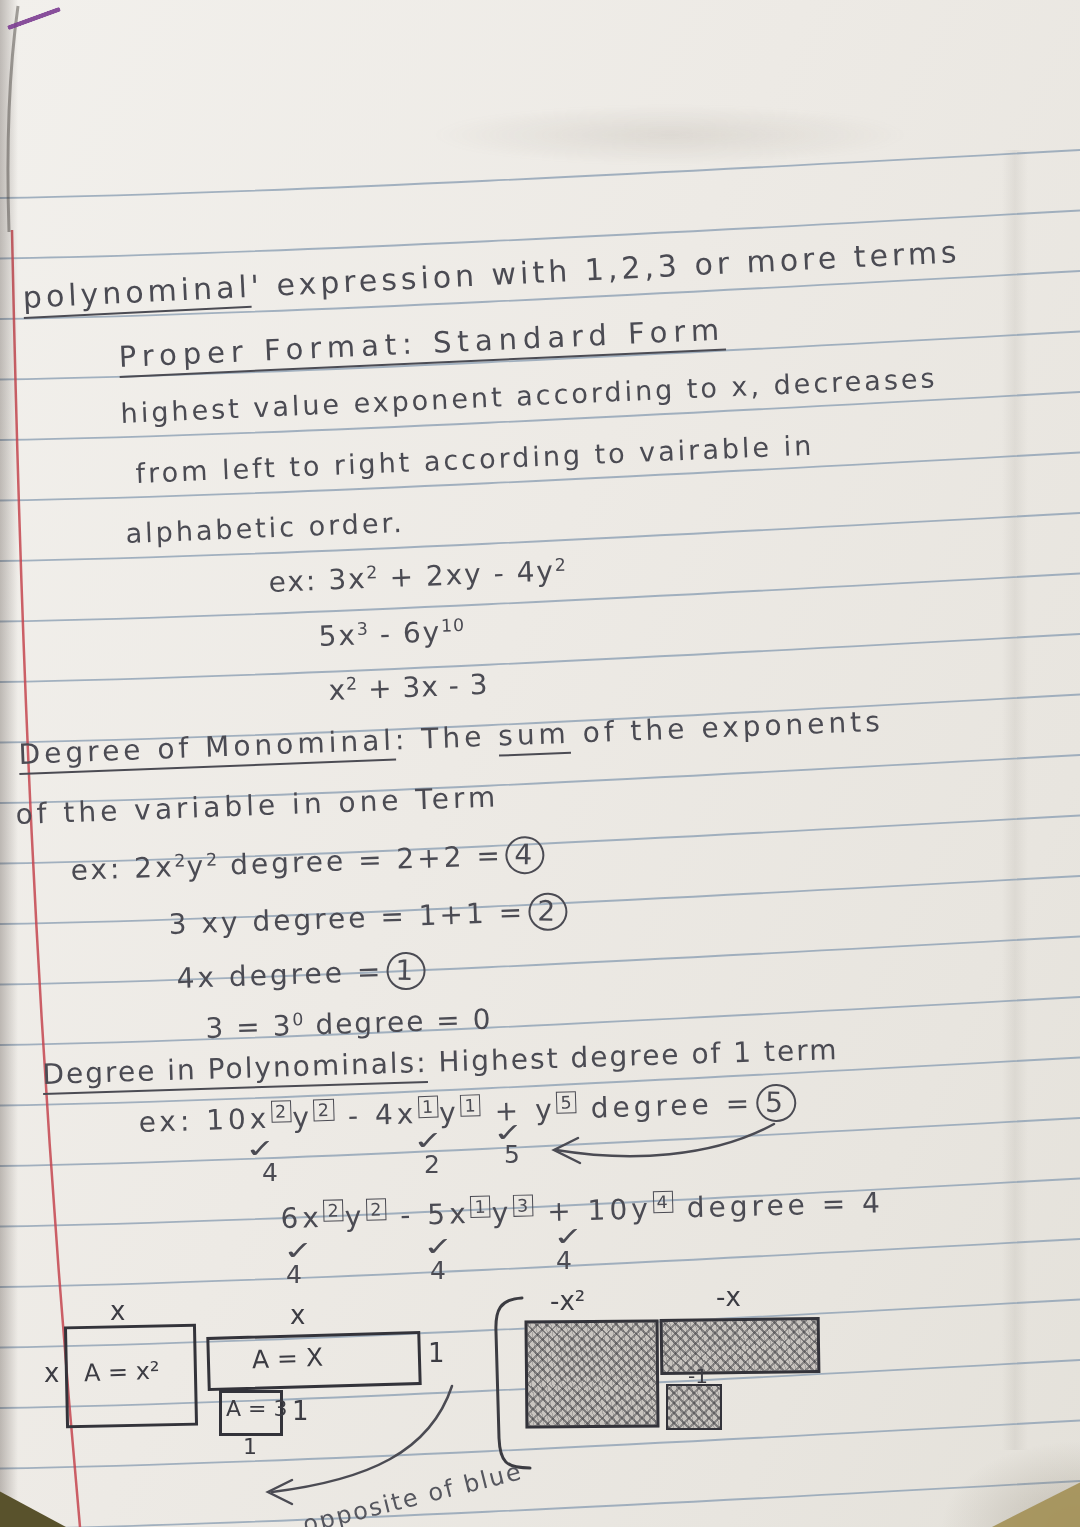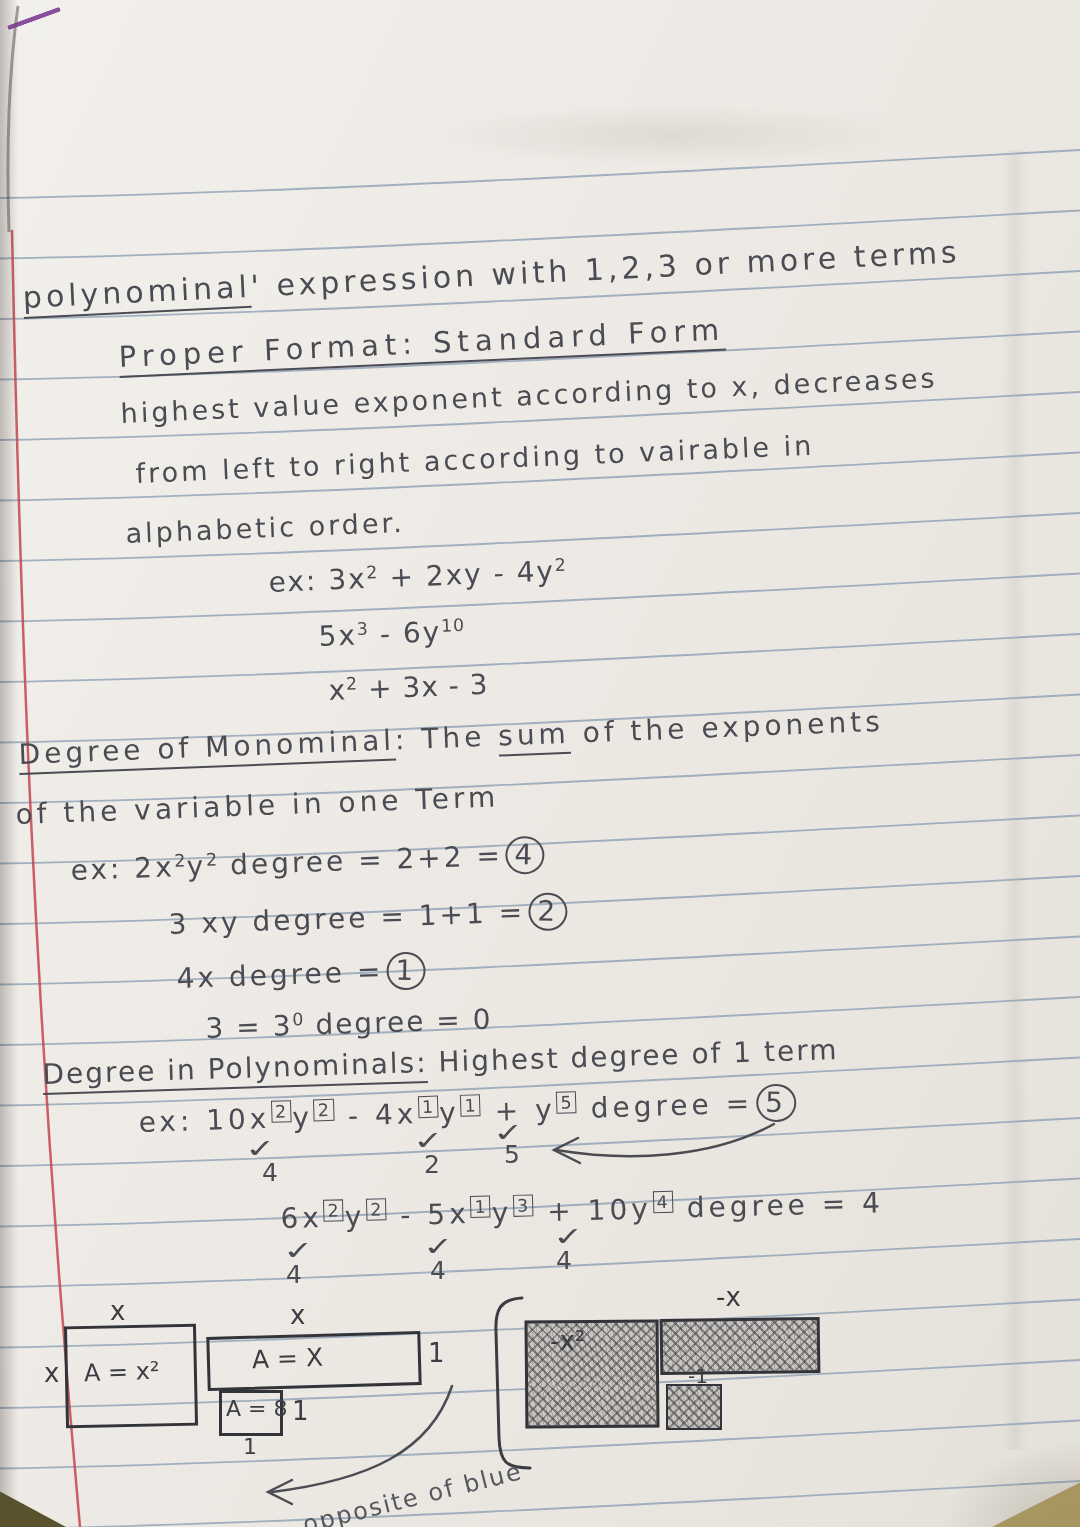--- a/index.html
+++ b/index.html
@@ -137,26 +137,26 @@
   <div class="dlabel" style="left:110px;top:1296px;">x</div>
   <div class="dlabel" style="left:44px;top:1358px;">x</div>
   <div class="dlabel" style="left:84px;top:1358px;font-size:24px;transform:rotate(-2deg);">A = x²</div>
 
   <div class="shape" style="left:207px;top:1334px;width:208px;height:48px;transform:rotate(-1.6deg);"></div>
   <div class="dlabel" style="left:290px;top:1300px;">x</div>
   <div class="dlabel" style="left:252px;top:1344px;font-size:25px;transform:rotate(-2deg);">A = X</div>
   <div class="dlabel" style="left:428px;top:1338px;">1</div>
 
   <div class="shape" style="left:219px;top:1390px;width:58px;height:40px;border-width:3px;"></div>
-  <div class="dlabel" style="left:226px;top:1396px;font-size:22px;">A = 8</div>
+  <div class="dlabel" style="left:226px;top:1396px;font-size:22px;">A = 3</div>
   <div class="dlabel" style="left:292px;top:1396px;">1</div>
   <div class="dlabel" style="left:243px;top:1434px;font-size:22px;">1</div>
 
   <div class="shape shade" style="left:525px;top:1320px;width:128px;height:102px;transform:rotate(-.5deg);"></div>
-  <div class="dlabel" style="left:550px;top:1286px;margin-top:40px;">-x²</div>
+  <div class="dlabel" style="left:550px;top:1286px;">-x²</div>
 
   <div class="shape shade" style="left:660px;top:1318px;width:154px;height:50px;transform:rotate(-.8deg);"></div>
   <div class="dlabel" style="left:716px;top:1282px;">-x</div>
 
   <div class="shape shade" style="left:666px;top:1384px;width:52px;height:42px;border-width:2.5px;"></div>
   <div class="dlabel" style="left:688px;top:1364px;font-size:20px;">-1</div>
 
   <div class="dlabel" style="left:300px;top:1484px;font-size:24px;color:#55565e;transform:rotate(-14deg);letter-spacing:2px;">opposite of blue</div>
 
   <div class="wedge br2"></div>

